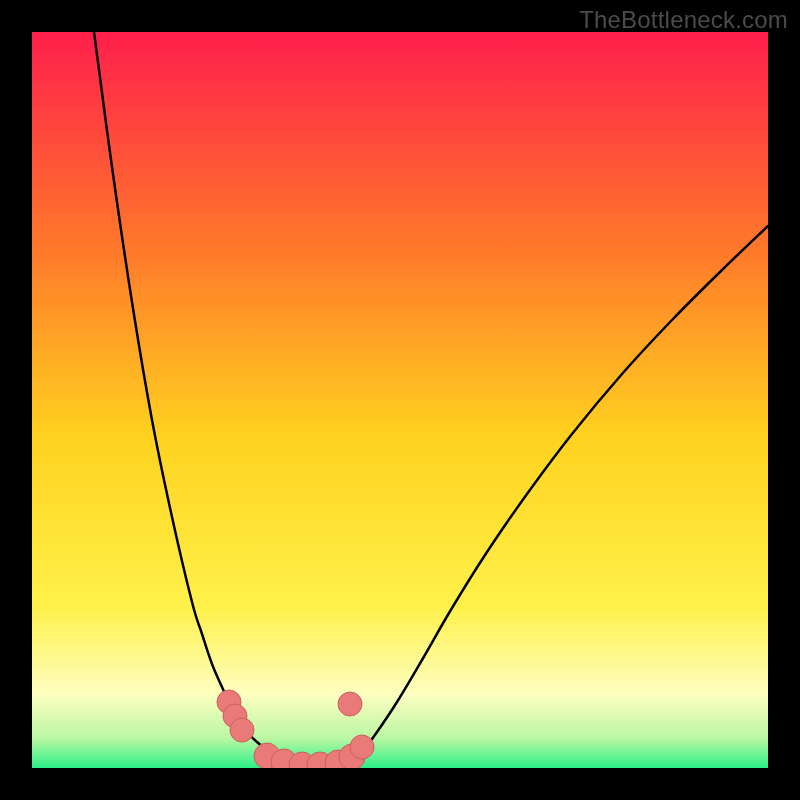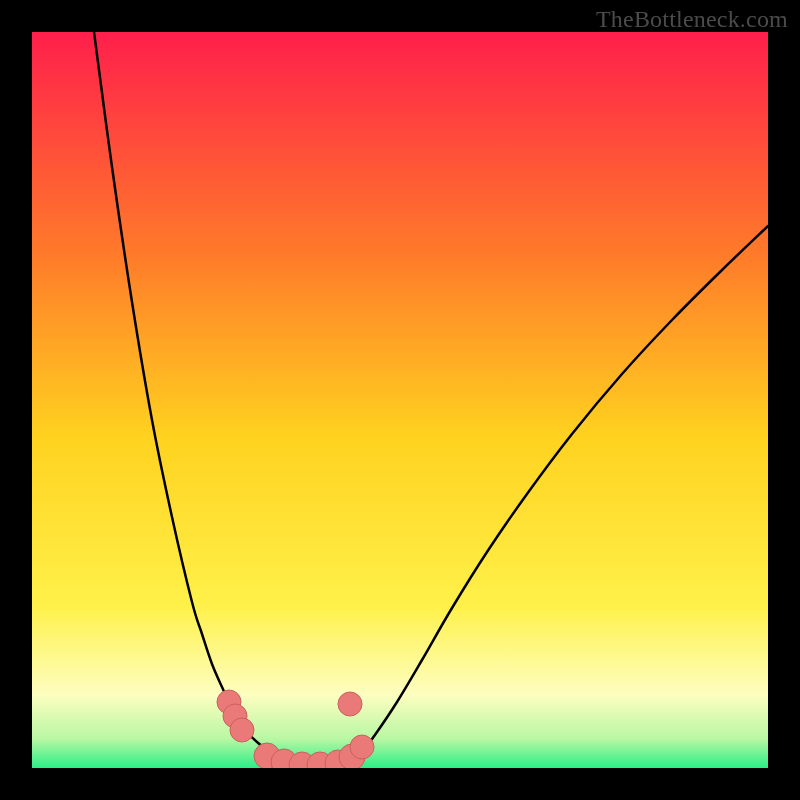--- a/index.html
+++ b/index.html
@@ -11,21 +11,20 @@
     background: #000;
     font-family: Arial, Helvetica, sans-serif;
   }
   .frame {
     position: absolute;
     left: 0;
     top: 0;
     width: 800px;
     height: 800px;
     background: #000;
-    font-family: Liberation Serif, serif;
   }
   .plot {
     position: absolute;
     left: 32px;
     top: 32px;
     width: 736px;
     height: 736px;
     overflow: hidden;
   }
   .watermark {

